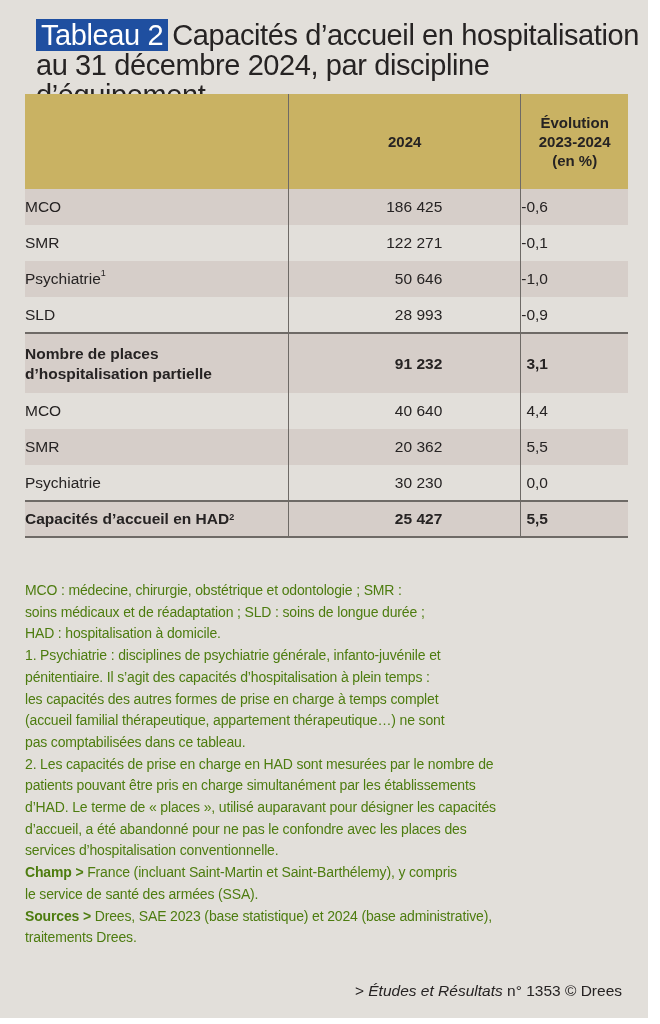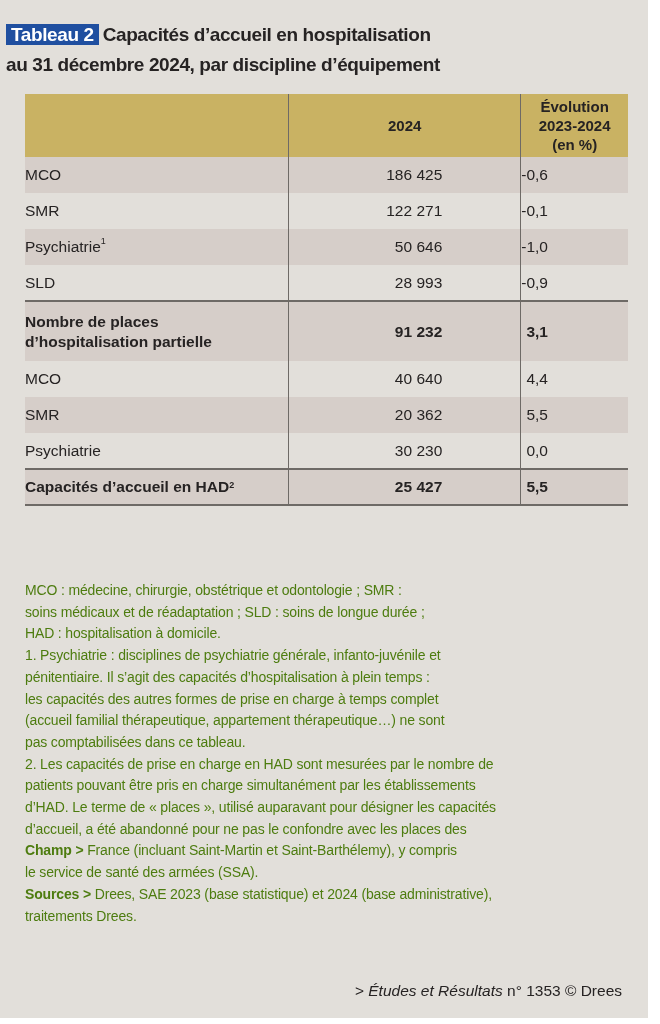--- a/index.html
+++ b/index.html
@@ -1,24 +1,24 @@
 <!DOCTYPE html>
 <html><head>
 <meta charset="utf-8">
 <style>
   html, body { margin: 0; padding: 0; background: #ffffff; }
   body { width: 660px; height: 1024px; position: relative; overflow: hidden;
          font-family: "Liberation Sans", "DejaVu Sans", sans-serif; color: #262323; }
   .panel { position: absolute; left: 0; top: 0; width: 648px; height: 1018px; background: #e2dfda; }
-  .title { position: absolute; left: 6px; top: 20px; width: 610px; font-size: 19px; font-weight: bold;
+  .title { position: absolute; left: 36px; top: 20px; width: 610px; font-size: 29px; font-weight: normal;
            line-height: 30px; letter-spacing: -0.4px; color: #262323; }
   .badge { background: #1f4fa0; color: #ffffff; padding: 0 5px 0 5px; margin-right: 4px; }
   table.t { position: absolute; left: 25px; top: 94px; width: 603px; border-collapse: collapse;
             font-size: 15.5px; }
-  table.t th { background: #c9b263; font-weight: bold; height: 63px; padding: 0 8px; font-size: 15px;
+  table.t th { background: #c9b263; font-weight: bold; height: 63px; padding: 16px 8px; font-size: 15px;
                line-height: 19px; text-align: center; }
   table.t td { padding: 0 8px 0 0; vertical-align: middle; }
   table.t th.c1, table.t td.c1 { width: 257px; text-align: left; padding-left: 0; }
   table.t th.c2, table.t td.c2 { width: 155px; border-left: 1.5px solid #6e6a66; text-align: right; padding-right: 78px; }
   table.t th.c3, table.t td.c3 { border-left: 1.5px solid #6e6a66; text-align: right; padding-right: 80px; }
   table.t th.c2, table.t th.c3 { text-align: center; padding-right: 8px; padding-left: 8px; }
   tr.r { height: 36px; }
   tr.r.tall { height: 60px; }
   tr.shade td { background: #d6cec9; }
   tr.bold td { font-weight: bold; line-height: 20px; }
@@ -113,20 +113,21 @@
       <span>pénitentiaire. Il s’agit des capacités d’hospitalisation à plein temps :</span><br>
       <span>les capacités des autres formes de prise en charge à temps complet</span><br>
       <span>(accueil familial thérapeutique, appartement thérapeutique…) ne sont</span><br>
       <span>pas comptabilisées dans ce tableau.</span>
     </p>
     <p>
       <span>2. Les capacités de prise en charge en HAD sont mesurées par le nombre de</span><br>
       <span>patients pouvant être pris en charge simultanément par les établissements</span><br>
       <span>d’HAD. Le terme de « places », utilisé auparavant pour désigner les capacités</span><br>
       <span>d’accueil, a été abandonné pour ne pas le confondre avec les places des</span><br>
+      <span>services d’hospitalisation conventionnelle.</span>
     </p>
     <p>
       <b>Champ &gt;</b><span> France (incluant Saint-Martin et Saint-Barthélemy), y compris</span><br>
       <span>le service de santé des armées (SSA).</span>
     </p>
     <p>
       <b>Sources &gt;</b><span> Drees, SAE 2023 (base statistique) et 2024 (base administrative),</span><br>
       <span>traitements Drees.</span>
     </p>
   </div>

